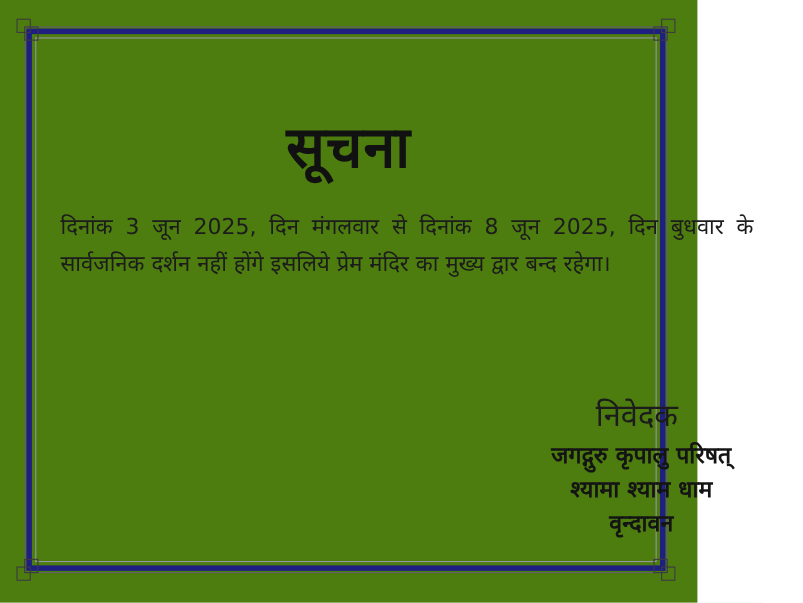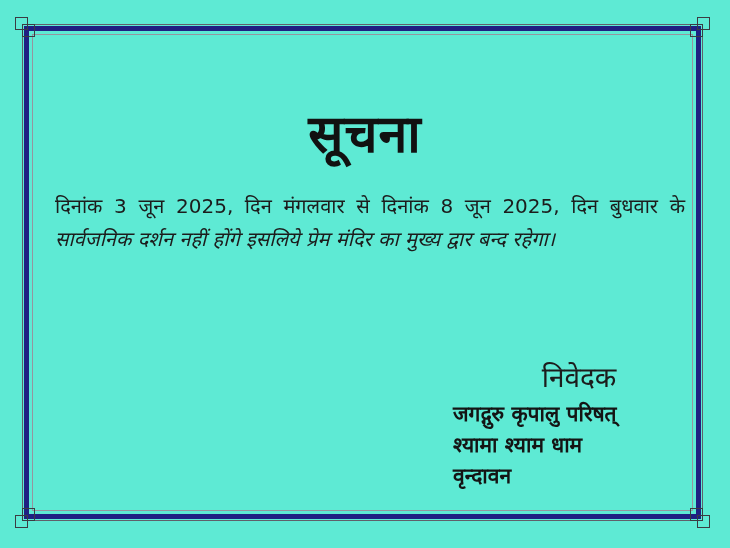--- a/index.html
+++ b/index.html
@@ -3,21 +3,21 @@
 <meta charset="utf-8">
 <style>
   * { margin: 0; padding: 0; box-sizing: border-box; }
   html, body {
     width: 730px; height: 548px;
     background: #ffffff;
     font-family: "DejaVu Sans", sans-serif;
     color: #1c1c1c;
     overflow: hidden;
   }
-  .page { position: relative; width: 730px; height: 548px; background: #5eead4; }
+  .page { position: relative; width: 634px; height: 548px; background: #4d7c0f; }
 
   
   .frame { position: absolute; left: 22px; top: 24px; right: 27px; bottom: 27px; }
   .rule-outer { position: absolute; inset: 0; border: 1px solid #60606a; }
   .rule-navy  { position: absolute; inset: 2px; border: 5px solid #1f1f82; }
   .rule-inner { position: absolute; inset: 10px; border: 1px solid #95959f; }
 
   .corner { position: absolute; width: 24px; height: 24px; }
   .corner .sq { position: absolute; width: 13px; height: 13px; border: 1.5px solid #3b3b42; background: transparent; }
   .corner .sq.a { left: 0; top: 0; }
@@ -31,30 +31,30 @@
   .title {
     position: absolute; left: 0; right: 0; top: 96px;
     text-align: center;
     font-size: 52px; font-weight: 700; letter-spacing: 1px;
     color: #111111;
   }
   .para { position: absolute; left: 55px; width: 630px; font-size: 20px; line-height: 33px; }
   .para-1 { top: 190px; }
   .para-2 { top: 294px; }
   .jline { text-align: justify; text-align-last: justify; }
-  .jlast { text-align: right; text-align-last: left; font-style: italic; }
+  .jlast { text-align: right; text-align-last: left; }
   .indent { padding-left: 38px; }
 
   .signoff {
     position: absolute; left: 450px; width: 258px; top: 357px;
     text-align: center; font-size: 28px; color: #1c1c1c;
   }
   .signature {
     position: absolute; left: 453px; width: 260px; top: 399px;
-    text-align: left; font-size: 21px; font-weight: 700; line-height: 31px;
+    text-align: center; font-size: 21px; font-weight: 700; line-height: 31px;
     color: #141414;
   }
 </style>
 </head>
 <body>
 
 <div class="page">
 
   <div class="frame">
     <div class="rule-outer"></div>

